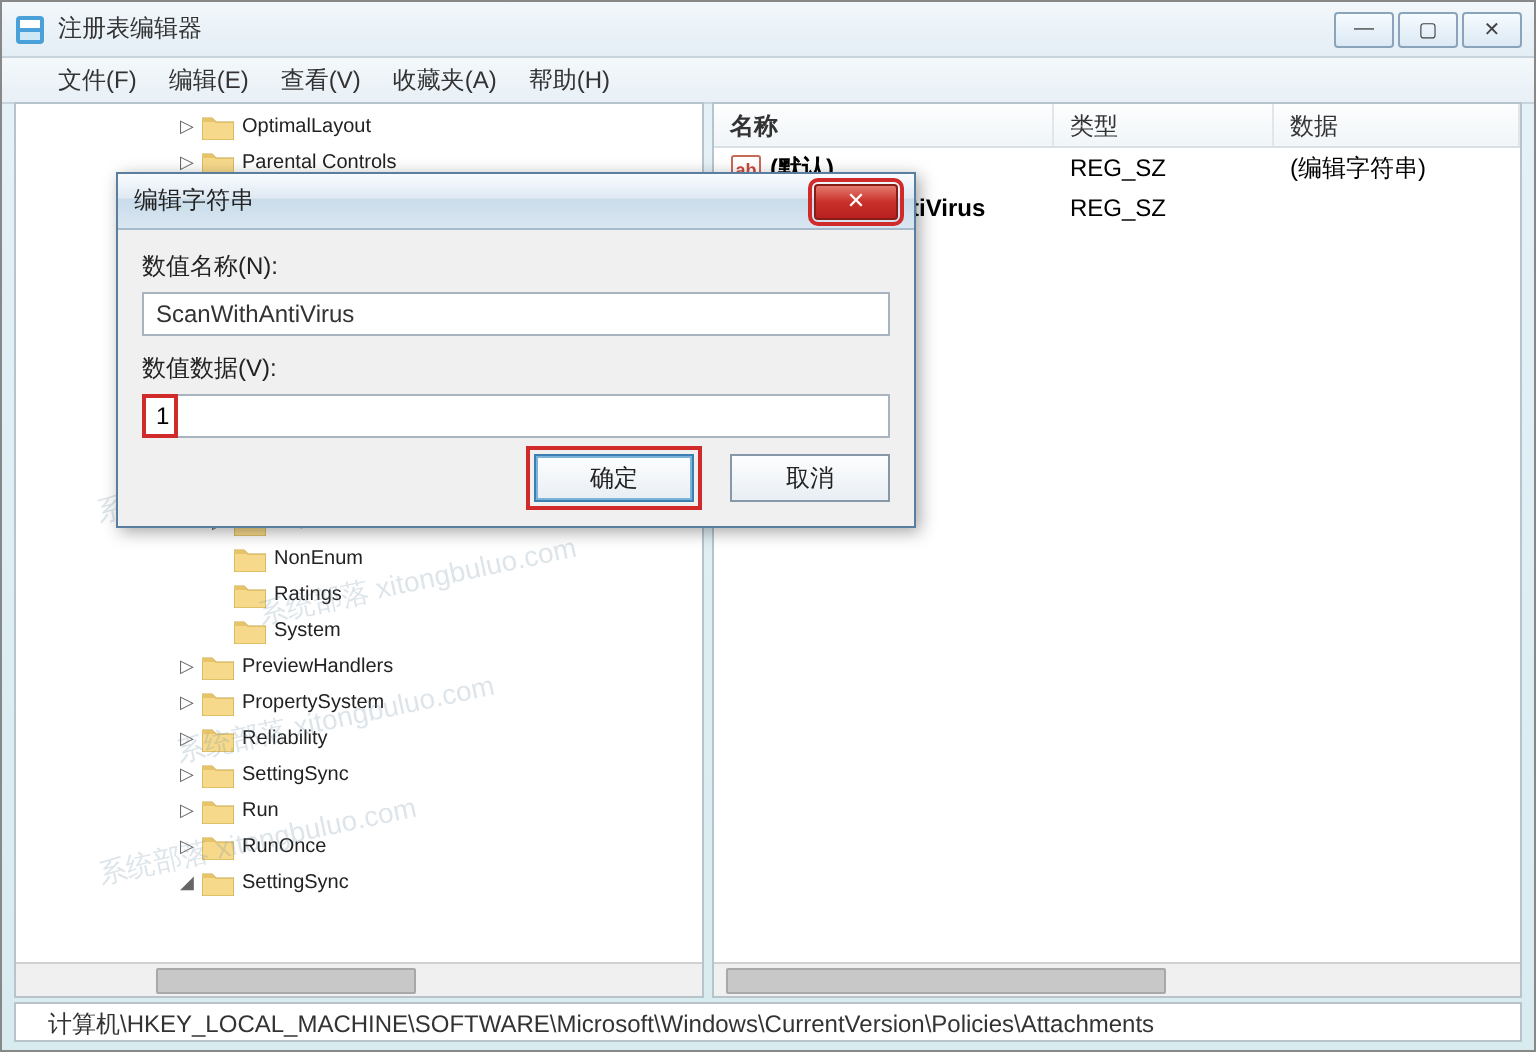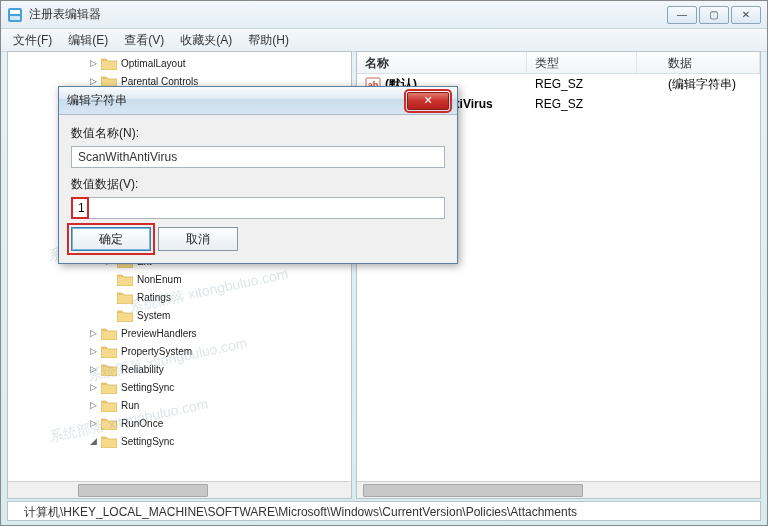--- a/index.html
+++ b/index.html
@@ -7,60 +7,60 @@
 
 
 .window { position: absolute; top: 0; left: 0; right: 0; bottom: 0; border: 1px solid #888; background: linear-gradient(180deg, #e6f2f8 0%, #d8ecf0 100%); }
 .titlebar { height: 28px; display: flex; align-items: center; padding: 0 6px; background: linear-gradient(180deg, #f2f7fb 0%, #e4eef5 100%); border-bottom: 1px solid #c8d4dc; }
 .titlebar .app-icon { width: 16px; height: 16px; margin-right: 6px; }
 .titlebar .title { font-size: 12px; color: #333; flex: 1; }
 .win-controls { display: flex; gap: 2px; margin-left: auto; }
 .win-btn { width: 30px; height: 18px; border: 1px solid #8aa5bb; border-radius: 2px; background: linear-gradient(180deg, #f6fbff 0%, #dce9f4 100%); display: flex; align-items: center; justify-content: center; font-size: 10px; color: #444; cursor: default; }
 .win-btn.close { background: linear-gradient(180deg, #f6fbff 0%, #dce9f4 100%); }
 
-.menubar { height: 23px; display: flex; align-items: center; padding: 0 4px; background: linear-gradient(180deg, #f4f8fb 0%, #e8f0f6 100%); border-bottom: 1px solid #c8d4dc; }
+.menubar { height: 23px; display: flex; align-items: center; padding: 0 20px; background: linear-gradient(180deg, #f4f8fb 0%, #e8f0f6 100%); border-bottom: 1px solid #c8d4dc; }
 .menu-item { font-size: 12px; color: #333; padding: 2px 8px; cursor: default; }
 
 .content { position: absolute; top: 50px; left: 6px; right: 6px; bottom: 26px; display: flex; gap: 4px; }
 .left-pane { width: 345px; background: #fff; border: 1px solid #b8c4cc; overflow: hidden; position: relative; }
 .right-pane { flex: 1; background: #fff; border: 1px solid #b8c4cc; display: flex; flex-direction: column; }
 
 .tree { font-size: 12px; color: #222; padding: 2px 0; }
 .tree-row { display: flex; align-items: center; height: 18px; white-space: nowrap; }
 .tree-indent { display: inline-block; }
 .tree-expander { width: 11px; height: 11px; margin-right: 2px; display: inline-flex; align-items: center; justify-content: center; color: #666; font-size: 9px; cursor: default; }
 .tree-icon { width: 16px; height: 13px; margin-right: 4px; }
 .tree-label { font-size: 10px; }
 
 .list-header { display: flex; height: 22px; border-bottom: 1px solid #d8e0e6; background: linear-gradient(180deg, #fdfefe 0%, #f0f5f8 100%); }
 .list-header .col { font-size: 12px; padding: 3px 8px; border-right: 1px solid #e0e6ea; color: #333; }
 .col-name { width: 170px; font-weight: bold; }
 .col-type { width: 110px; }
-.col-data { flex: 1; margin-left: 23px; }
+.col-data { flex: 1; }
 .list-body { flex: 1; font-size: 12px; }
 .list-row { display: flex; height: 20px; align-items: center; }
 .list-row .cell { padding: 0 8px; }
 .val-icon { width: 16px; height: 16px; margin-right: 4px; vertical-align: middle; display: inline-block; }
 
 .statusbar { position: absolute; bottom: 4px; left: 6px; right: 6px; height: 20px; background: #fff; border: 1px solid #b8c4cc; font-size: 12px; padding: 2px 16px; color: #333; overflow: hidden; white-space: nowrap; }
 
 .hscroll { position: absolute; left: 0; right: 0; bottom: 0; height: 17px; background: #f0f0f0; border-top: 1px solid #d0d0d0; }
 .hscroll .thumb { position: absolute; top: 2px; height: 13px; background: #c8c8c8; border: 1px solid #a8a8a8; border-radius: 1px; }
 
 
 .dialog { position: absolute; top: 86px; left: 58px; width: 400px; background: #f0f0f0; border: 1px solid #5a7ea0; box-shadow: 2px 2px 8px rgba(0,0,0,0.35); }
 .dialog .dlg-titlebar { height: 28px; background: linear-gradient(180deg, #f9fcff 0%, #dfe9f2 45%, #cadcea 46%, #d8e6f1 100%); display: flex; align-items: center; padding: 0 8px; border-bottom: 1px solid #a8bacc; gap: 32px; }
 .dlg-title { font-size: 12px; color: #222; flex: 1; }
 .dlg-close { width: 42px; height: 18px; background: linear-gradient(180deg, #e47a6f 0%, #c8312a 50%, #b81f1f 100%); border: 1px solid #8a1c18; border-radius: 2px; display: flex; align-items: center; justify-content: center; color: #fff; font-size: 11px; cursor: default; outline: 2px solid #d02a2a; outline-offset: 1px; }
 .dlg-body { padding: 10px 12px 12px; }
 .dlg-label { font-size: 12px; color: #222; margin-bottom: 4px; }
 .dlg-field { width: 100%; height: 22px; border: 1px solid #aab4c0; background: #fff; font-size: 12px; padding: 2px 6px; color: #333; margin-bottom: 8px; }
 .dlg-field.val { position: relative; }
 .dlg-field .caret-box { position: absolute; top: -1px; left: -1px; height: 22px; width: 18px; border: 2px solid #d02a2a; pointer-events: none; }
-.dlg-buttons { display: flex; gap: 7px; margin-top: 6px; }
+.dlg-buttons { display: flex; justify-content: flex-end; gap: 18px; margin-top: 6px; }
 .dlg-btn { width: 80px; height: 24px; border: 1px solid #8898a8; background: linear-gradient(180deg, #fdfefe 0%, #e8eef4 100%); font-size: 12px; color: #222; cursor: default; }
 .dlg-btn.default { border: 1px solid #3c7fb1; box-shadow: 0 0 0 1px #7bb3da inset; outline: 2px solid #d02a2a; outline-offset: 2px; }
 
 .watermark { position: absolute; color: rgba(120,150,170,0.25); font-size: 14px; pointer-events: none; transform: rotate(-12deg); }
 </style>
 </head>
 <body>
 
 <div class="window">
   <div class="titlebar">

